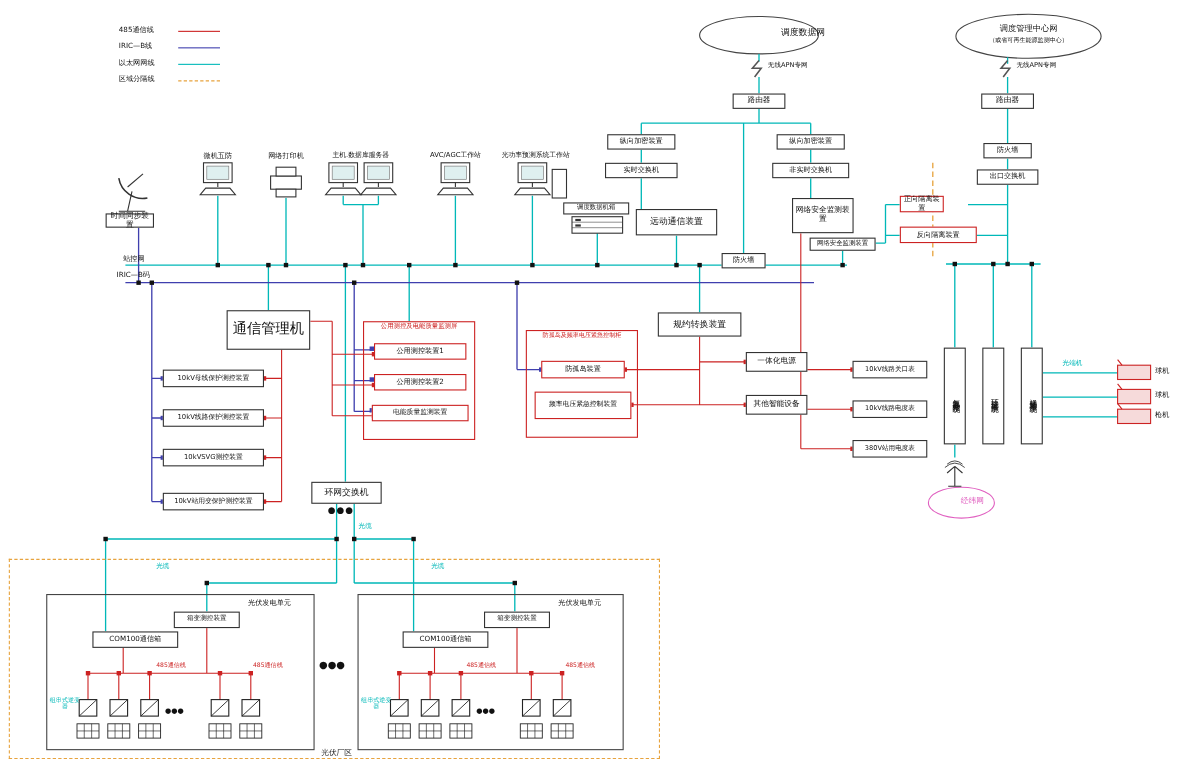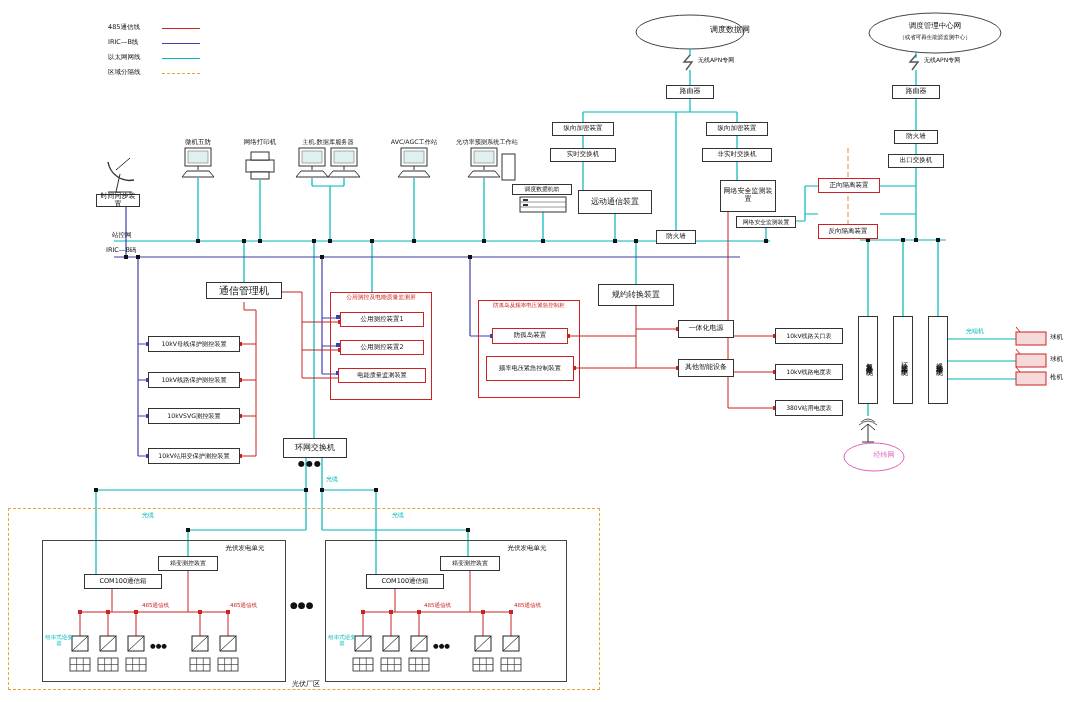--- a/index.html
+++ b/index.html
@@ -236,32 +236,32 @@
 <div class="bx" style="left:706px;top:122px;width:62px;height:14px;font-size:6.5px">纵向加密装置</div>
 <div class="bx" style="left:550px;top:148px;width:66px;height:14px;font-size:6.5px">实时交换机</div>
 <div class="bx" style="left:702px;top:148px;width:70px;height:14px;font-size:6.5px">非实时交换机</div>
 <div class="bx" style="left:894px;top:130px;width:44px;height:14px;font-size:6.5px">防火墙</div>
 <div class="bx" style="left:888px;top:154px;width:56px;height:14px;font-size:6.5px">出口交换机</div>
 <div class="bx" style="left:512px;top:184px;width:60px;height:11px;font-size:5.8px">调度数据机箱</div>
 <div class="bx" style="left:578px;top:190px;width:74px;height:24px;font-size:8px">远动通信装置</div>
 <div class="bx" style="left:656px;top:230px;width:40px;height:14px;font-size:6.5px">防火墙</div>
 <div class="bx" style="left:720px;top:180px;width:56px;height:32px;font-size:7px">网络安全监测装置</div>
 <div class="bx" style="left:736px;top:216px;width:60px;height:12px;font-size:5.8px">网络安全监测装置</div>
-<div class="bx rd" style="left:818px;top:178px;width:62px;height:15px;font-size:6.5px">正向隔离装置</div>
-<div class="bx rd" style="left:818px;top:224px;width:60px;height:15px;font-size:6.5px">反向隔离装置</div>
+<div class="bx rd" style="left:818px;top:178px;width:40px;height:15px;font-size:6.5px">正向隔离装置</div>
+<div class="bx rd" style="left:818px;top:206px;width:70px;height:15px;font-size:6.5px">反向隔离装置</div>
 
 <div class="bx" style="left:96px;top:194px;width:44px;height:13px">时间同步装置</div>
 <div class="txt ctr" style="left:172px;top:139px;width:52px;font-size:6.5px">微机五防</div>
 <div class="txt ctr" style="left:234px;top:139px;width:52px;font-size:6.5px">网络打印机</div>
 <div class="txt ctr" style="left:288px;top:139px;width:80px;font-size:6.2px">主机.数据库服务器</div>
 <div class="txt ctr" style="left:382px;top:139px;width:64px;font-size:6.2px">AVC/AGC工作站</div>
 <div class="txt ctr" style="left:446px;top:139px;width:82px;font-size:6.2px">光功率预测系统工作站</div>
 <div class="txt" style="left:112px;top:232px;font-size:6.5px">站控网</div>
 <div class="txt" style="left:106px;top:247px;font-size:6.5px">IRIC—B码</div>
-<div class="bx" style="left:206px;top:282px;width:76px;height:17px;font-size:10px">通信管理机</div>
+<div class="bx" style="left:206px;top:282px;width:76px;height:36px;font-size:13px">通信管理机</div>
 <div class="bx" style="left:148px;top:336px;width:92px;height:16px;font-size:6.2px">10kV母线保护测控装置</div>
 <div class="bx" style="left:148px;top:372px;width:92px;height:16px;font-size:6.2px">10kV线路保护测控装置</div>
 <div class="bx" style="left:148px;top:408px;width:92px;height:16px;font-size:6.2px">10kVSVG测控装置</div>
 <div class="bx" style="left:148px;top:448px;width:92px;height:16px;font-size:6.2px">10kV站用变保护测控装置</div>
 
 <div class="grp" style="left:330px;top:292px;width:102px;height:108px"></div>
 <div class="txt ctr red" style="left:332px;top:294px;width:98px;font-size:5.8px">公用测控及电能质量监测屏</div>
 <div class="bx rd" style="left:340px;top:312px;width:84px;height:15px;font-size:6.5px">公用测控装置1</div>
 <div class="bx rd" style="left:340px;top:340px;width:84px;height:15px;font-size:6.5px">公用测控装置2</div>
 <div class="bx rd" style="left:338px;top:368px;width:88px;height:15px;font-size:6.2px">电能质量监测装置</div>

